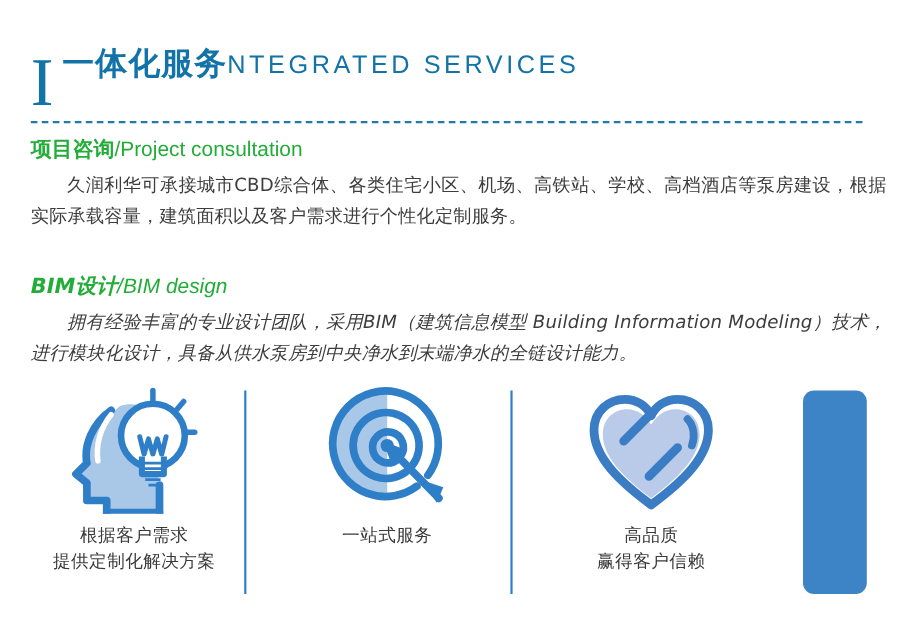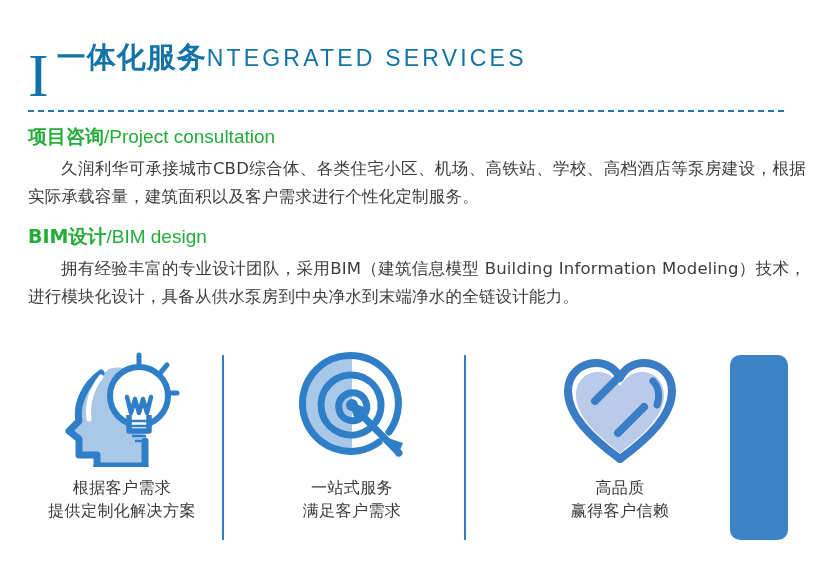--- a/index.html
+++ b/index.html
@@ -65,21 +65,21 @@
     opacity: 0.95;
   }
 
   
   .section {
     position: absolute;
     left: 28px;
     width: 778px;
   }
   .section-1 { top: 124px; }
-  .section-2 { top: 224px; }
+  .section-2 { top: 248px; font-style: italic; }
 
   .section-head {
     color: #22ac38;
     font-size: 19px;
     line-height: 24px;
     font-family: "DejaVu Sans", "Liberation Sans", sans-serif;
   }
   .section-head .cn {
     font-weight: bold;
   }
@@ -109,21 +109,21 @@
     height: 200px;
   }
   .feature {
     position: absolute;
     top: 0;
     width: 200px;
     text-align: center;
   }
   .feature-1 { left: 22px; }
   .feature-2 { left: 252px; }
-  .feature-3 { left: 520px; }
+  .feature-3 { left: 492px; }
 
   .feature-icon {
     height: 120px;
     display: flex;
     align-items: center;
     justify-content: center;
   }
   .feature-caption {
     margin-top: 8px;
     color: #3a3a3a;
@@ -237,21 +237,20 @@
 
         <path d="M106 104 L61 58" stroke="#2f7fc8" stroke-width="7" stroke-linecap="round"></path>
 
         <path d="M55 52 L76 60 L63 73 Z" fill="#2f7fc8"></path>
 
         <path d="M92 88 L110 94 L104 108 Z" fill="#2f7fc8"></path>
       </svg>
     </div>
     <div class="feature-caption">
       <div>一站式服务</div>
-      <div>满足客户需求</div>
     </div>
   </div>
 
   <div class="feature feature-3">
     <div class="feature-icon">
       <svg width="128" height="118" viewBox="0 0 128 118" xmlns="http://www.w3.org/2000/svg">
 
         <path d="M64 104 C38 84 20 66 20 46 C20 32 30 23 42 23 C52 23 59 29 64 37
                  C69 29 76 23 86 23 C98 23 108 32 108 46 C108 66 90 84 64 104 Z" fill="#b9cbe8"></path>
 

